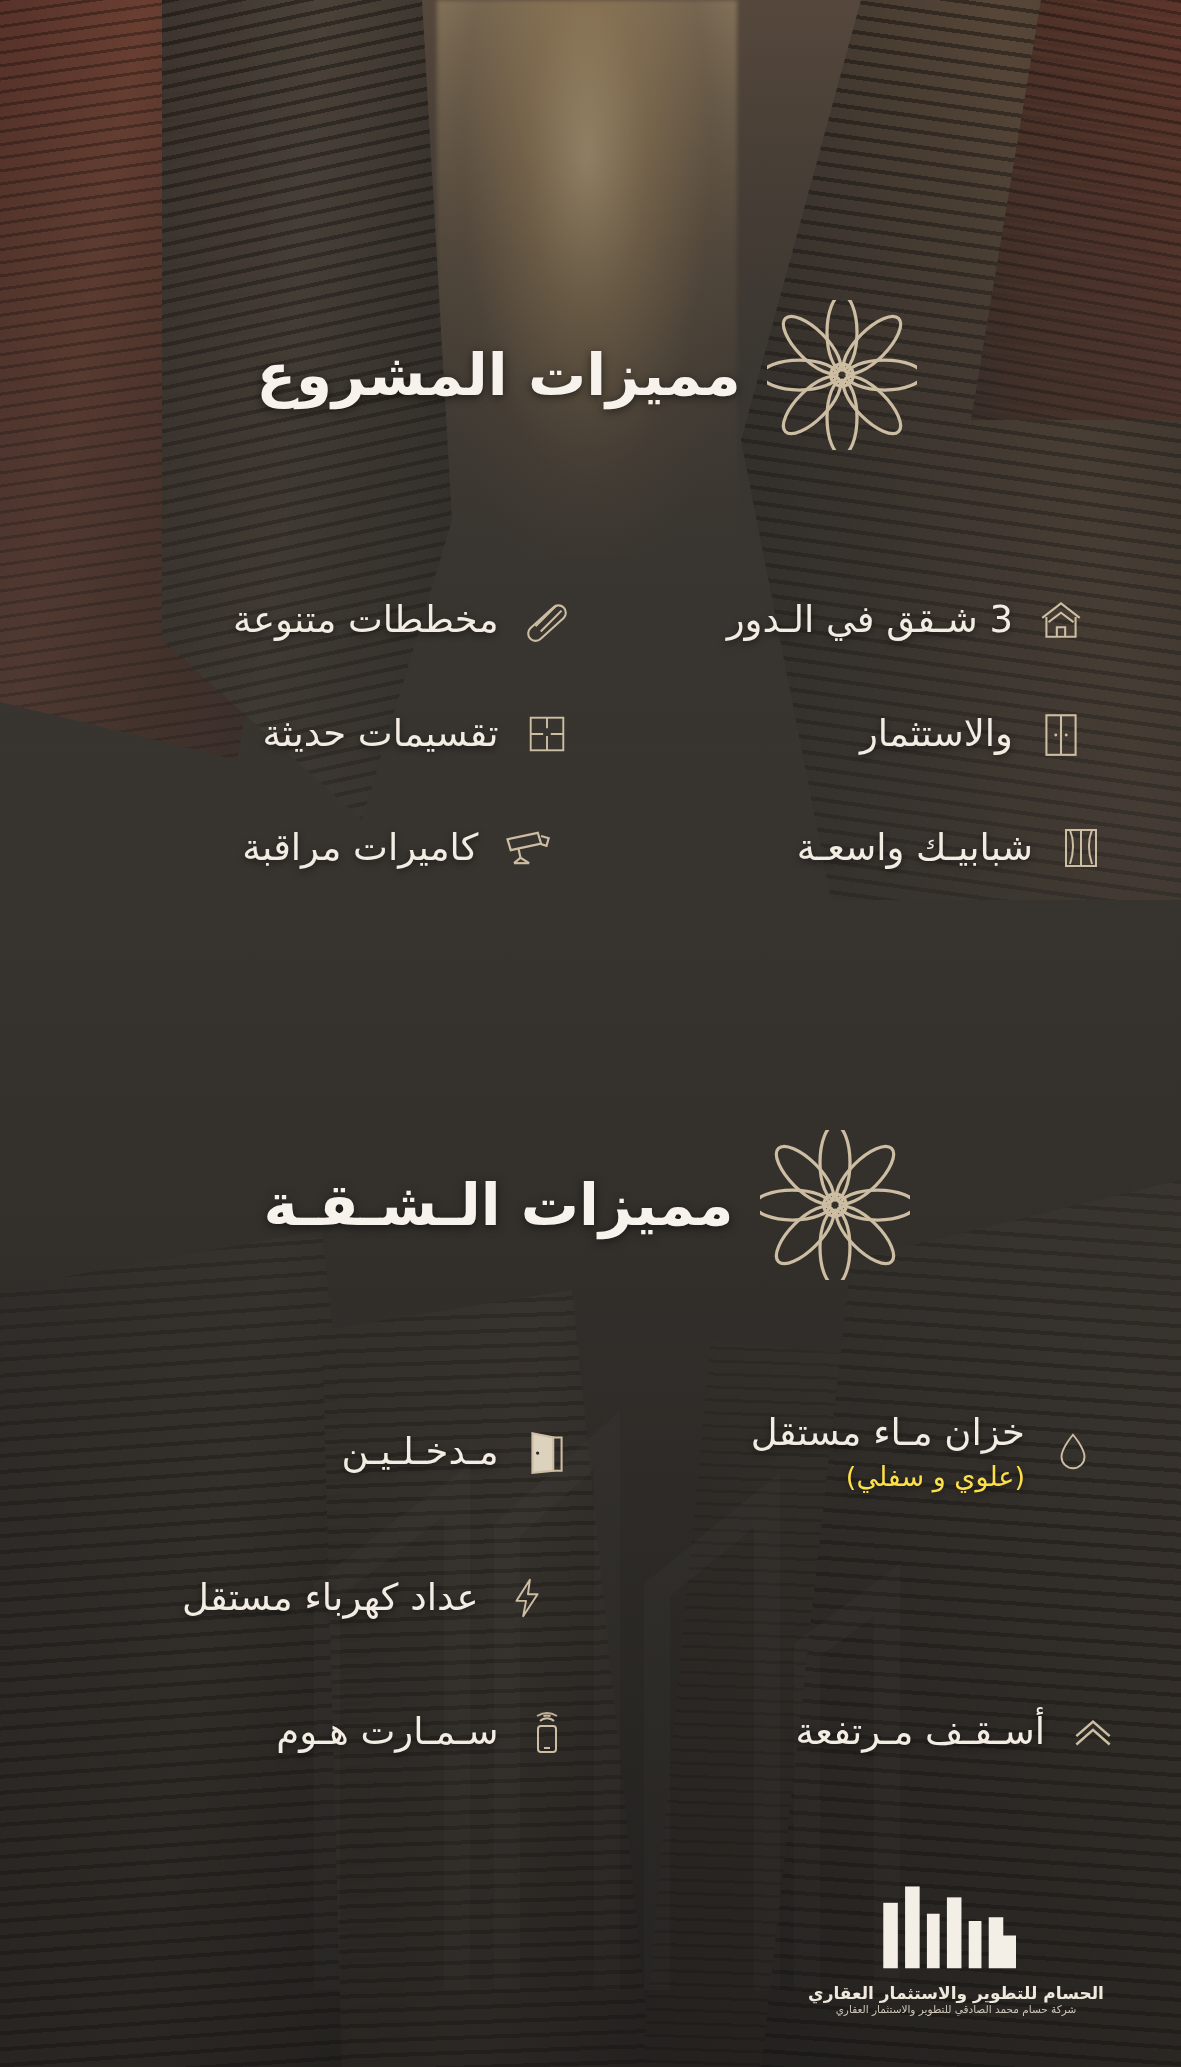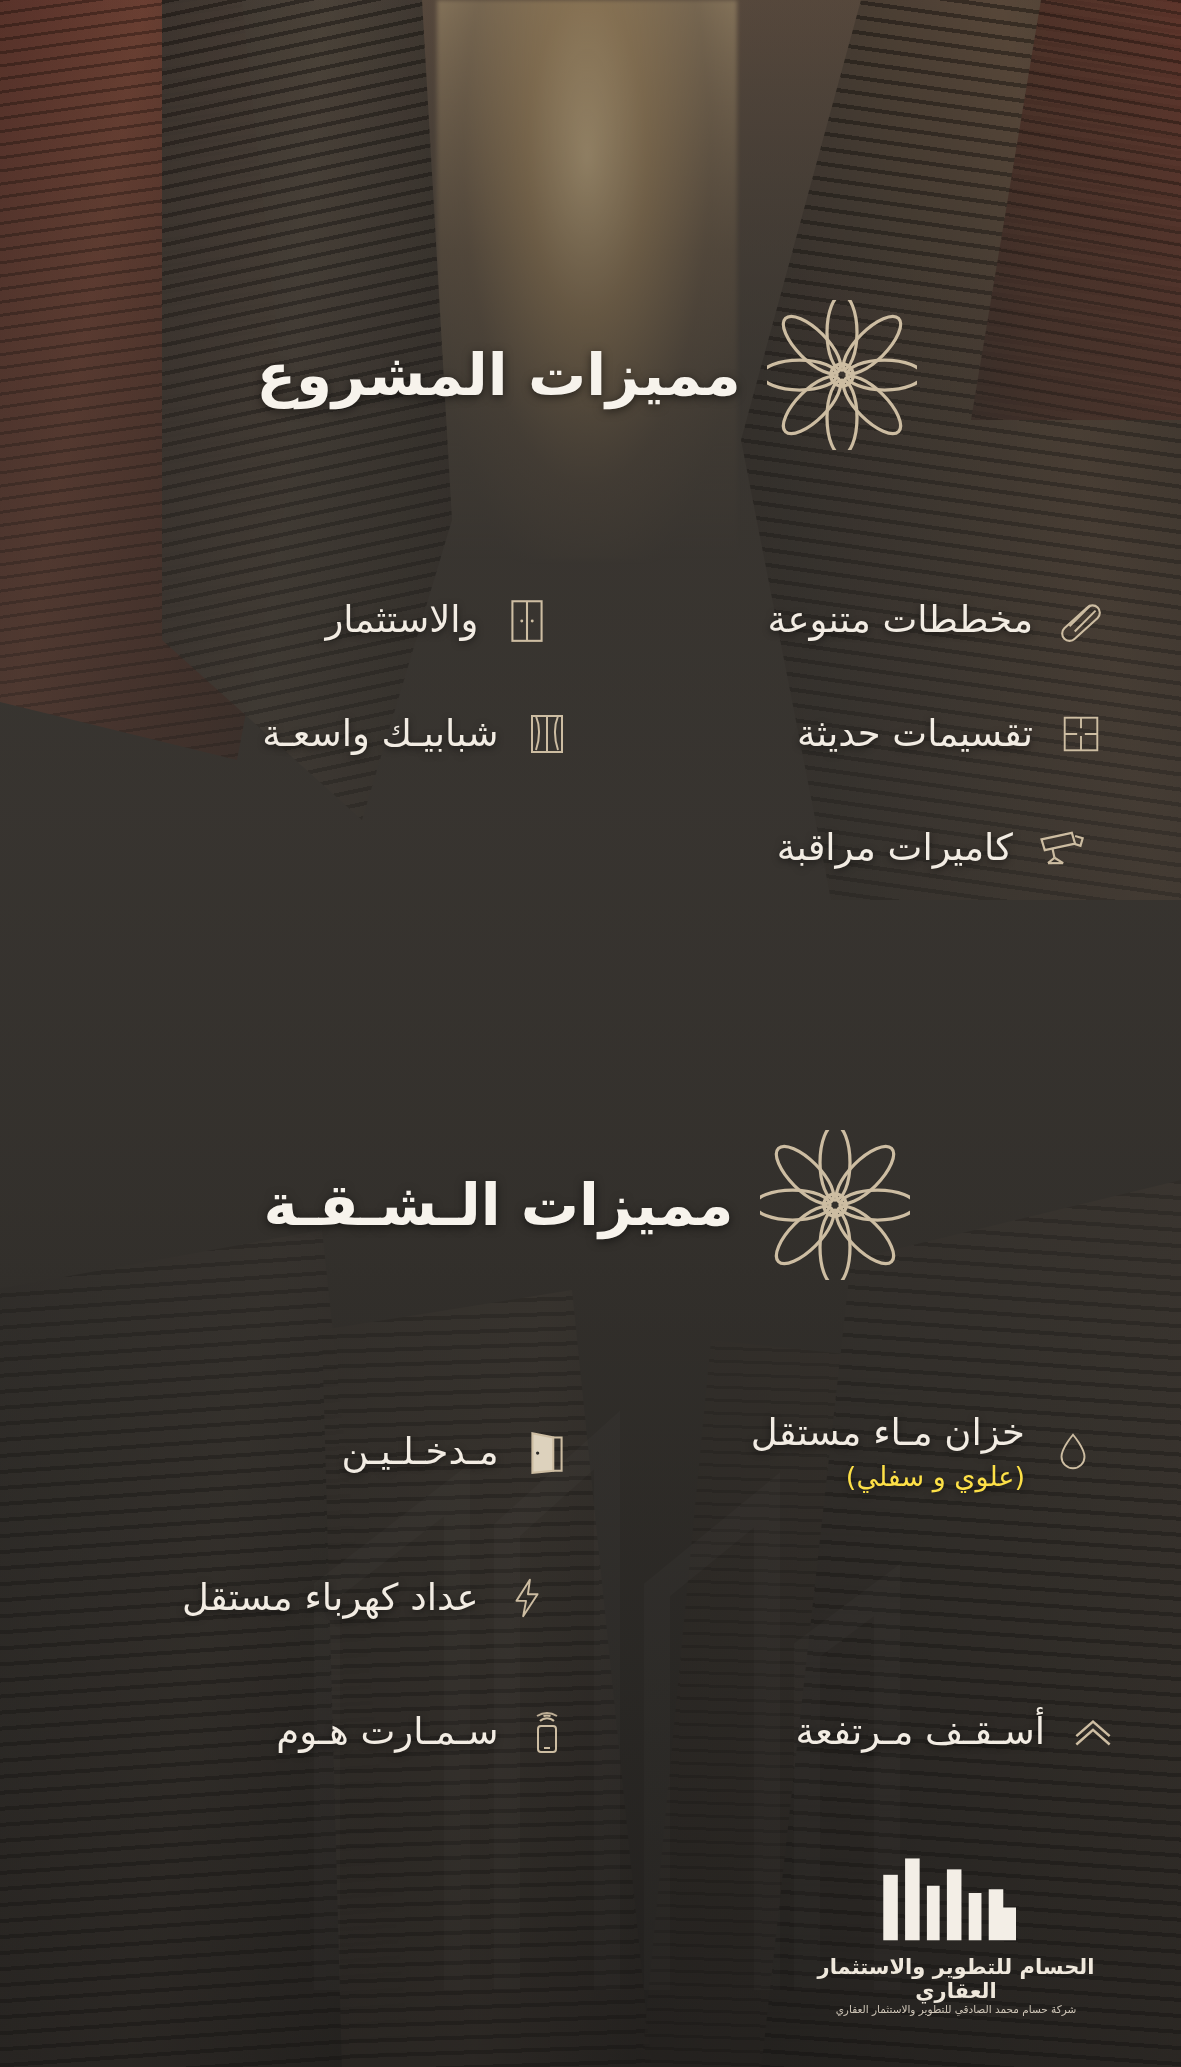--- a/index.html
+++ b/index.html
@@ -214,21 +214,21 @@
     height: 120px;
   }
   .brand-right {
     position: absolute;
     right: 60px;
     bottom: 52px;
     width: 330px;
     text-align: center;
   }
   .brand-right .ar-name {
-    font-size: 21px;
+    font-size: 17px;
     color: #efe8dc;
     letter-spacing: 0.5px;
     margin-top: 3px;
     font-weight: 700;
   }
   .brand-right .ar-sub {
     font-size: 10.5px;
     color: #cfc6b8;
     letter-spacing: 0.4px;
     margin-top: 0;
@@ -279,20 +279,31 @@
             <ellipse cx="94" cy="60" rx="30" ry="12"></ellipse>
           </g>
           <circle cx="60" cy="60" r="9"></circle>
         </g>
       </svg>
       <div class="title">مميزات المشروع</div>
     </div>
 
     <div class="grid" id="grid1">
 
+      <div class="feature col-right">
+        <span class="f-icon">
+          <svg viewBox="0 0 48 48" width="50" height="50" fill="none" stroke="#cdbda2" stroke-width="2">
+            <path d="M6 22 L24 8 L42 22"></path>
+            <path d="M10 21 V40 H38 V21"></path>
+            <path d="M12 26 L24 17 L36 26"></path>
+            <path d="M20 40 V31 H28 V40"></path>
+          </svg>
+        </span>
+        <span class="f-text">3 شـقق في الـدور</span>
+      </div>
 
       <div class="feature col-left">
         <span class="f-icon">
           <svg viewBox="0 0 48 48" width="50" height="50" fill="none" stroke="#cdbda2" stroke-width="2">
             <path d="M8 32 L30 12 a7 7 0 0 1 10 10 L18 42 a7 7 0 0 1 -10 -10 z"></path>
             <path d="M13 30 L33 10"></path>
             <path d="M18 35 L38 15"></path>
           </svg>
         </span>
         <span class="f-text">مخططات متنوعة</span>

